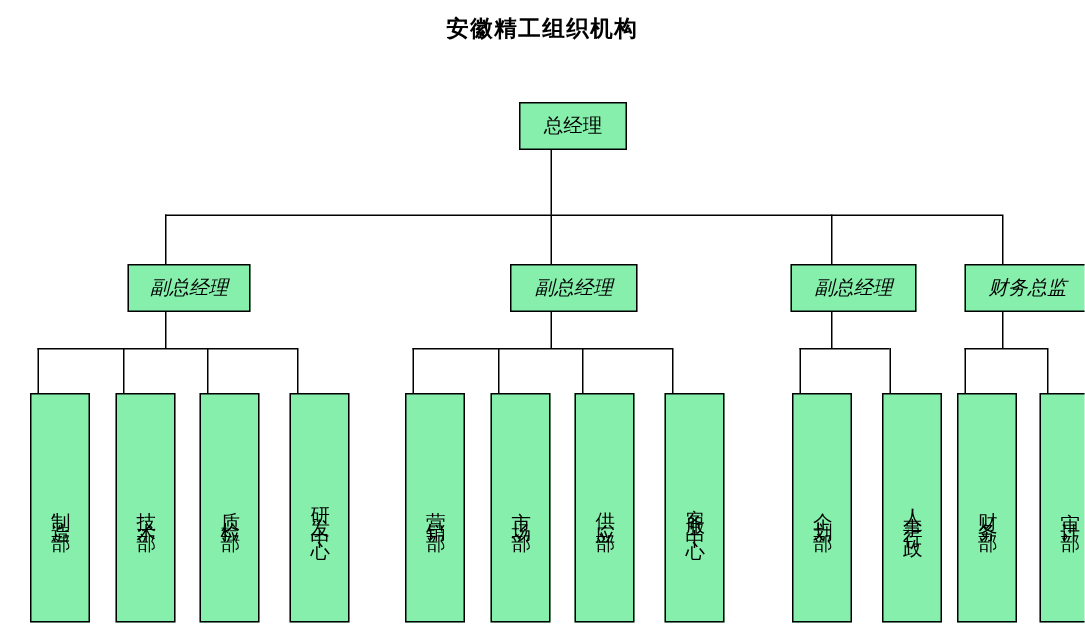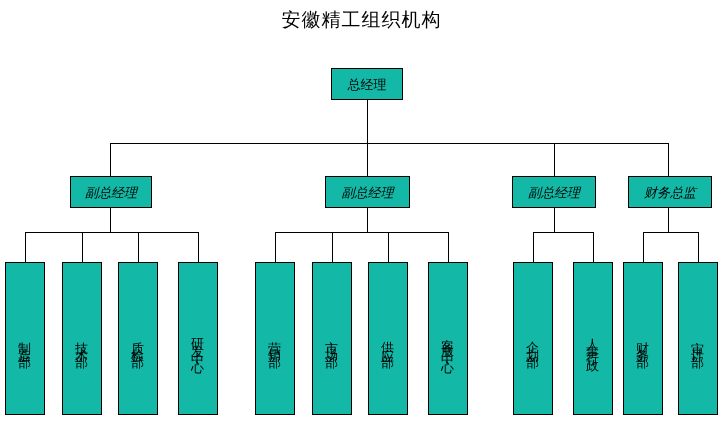--- a/index.html
+++ b/index.html
@@ -18,37 +18,38 @@
     position: relative;
     width: 723px;
     height: 426px;
   }
   .title {
     position: absolute;
     left: 0;
     top: 8px;
     width: 723px;
     text-align: center;
-    font-size: 19px;
-    font-weight: normal;
+    font-size: 15px;
+    font-weight: bold;
     letter-spacing: 1px;
     line-height: 22px;
   }
   .node {
     position: absolute;
     box-sizing: border-box;
     border: 1px solid #000000;
-    background: #14b8a6;
+    background: #86efac;
     display: flex;
     align-items: center;
     justify-content: center;
     font-size: 13px;
     line-height: 15px;
     letter-spacing: 0px;
     z-index: 2;
+    margin-left: 15px;
   }
   .node.lvl1 { font-size: 13px; }
   .node.lvl2 { font-size: 13px; font-style: italic; }
   .node.lvl3 {
     font-size: 13px;
     writing-mode: vertical-rl;
     text-orientation: upright;
     letter-spacing: 6px;
     padding-top: 6px;
     align-items: flex-start;

